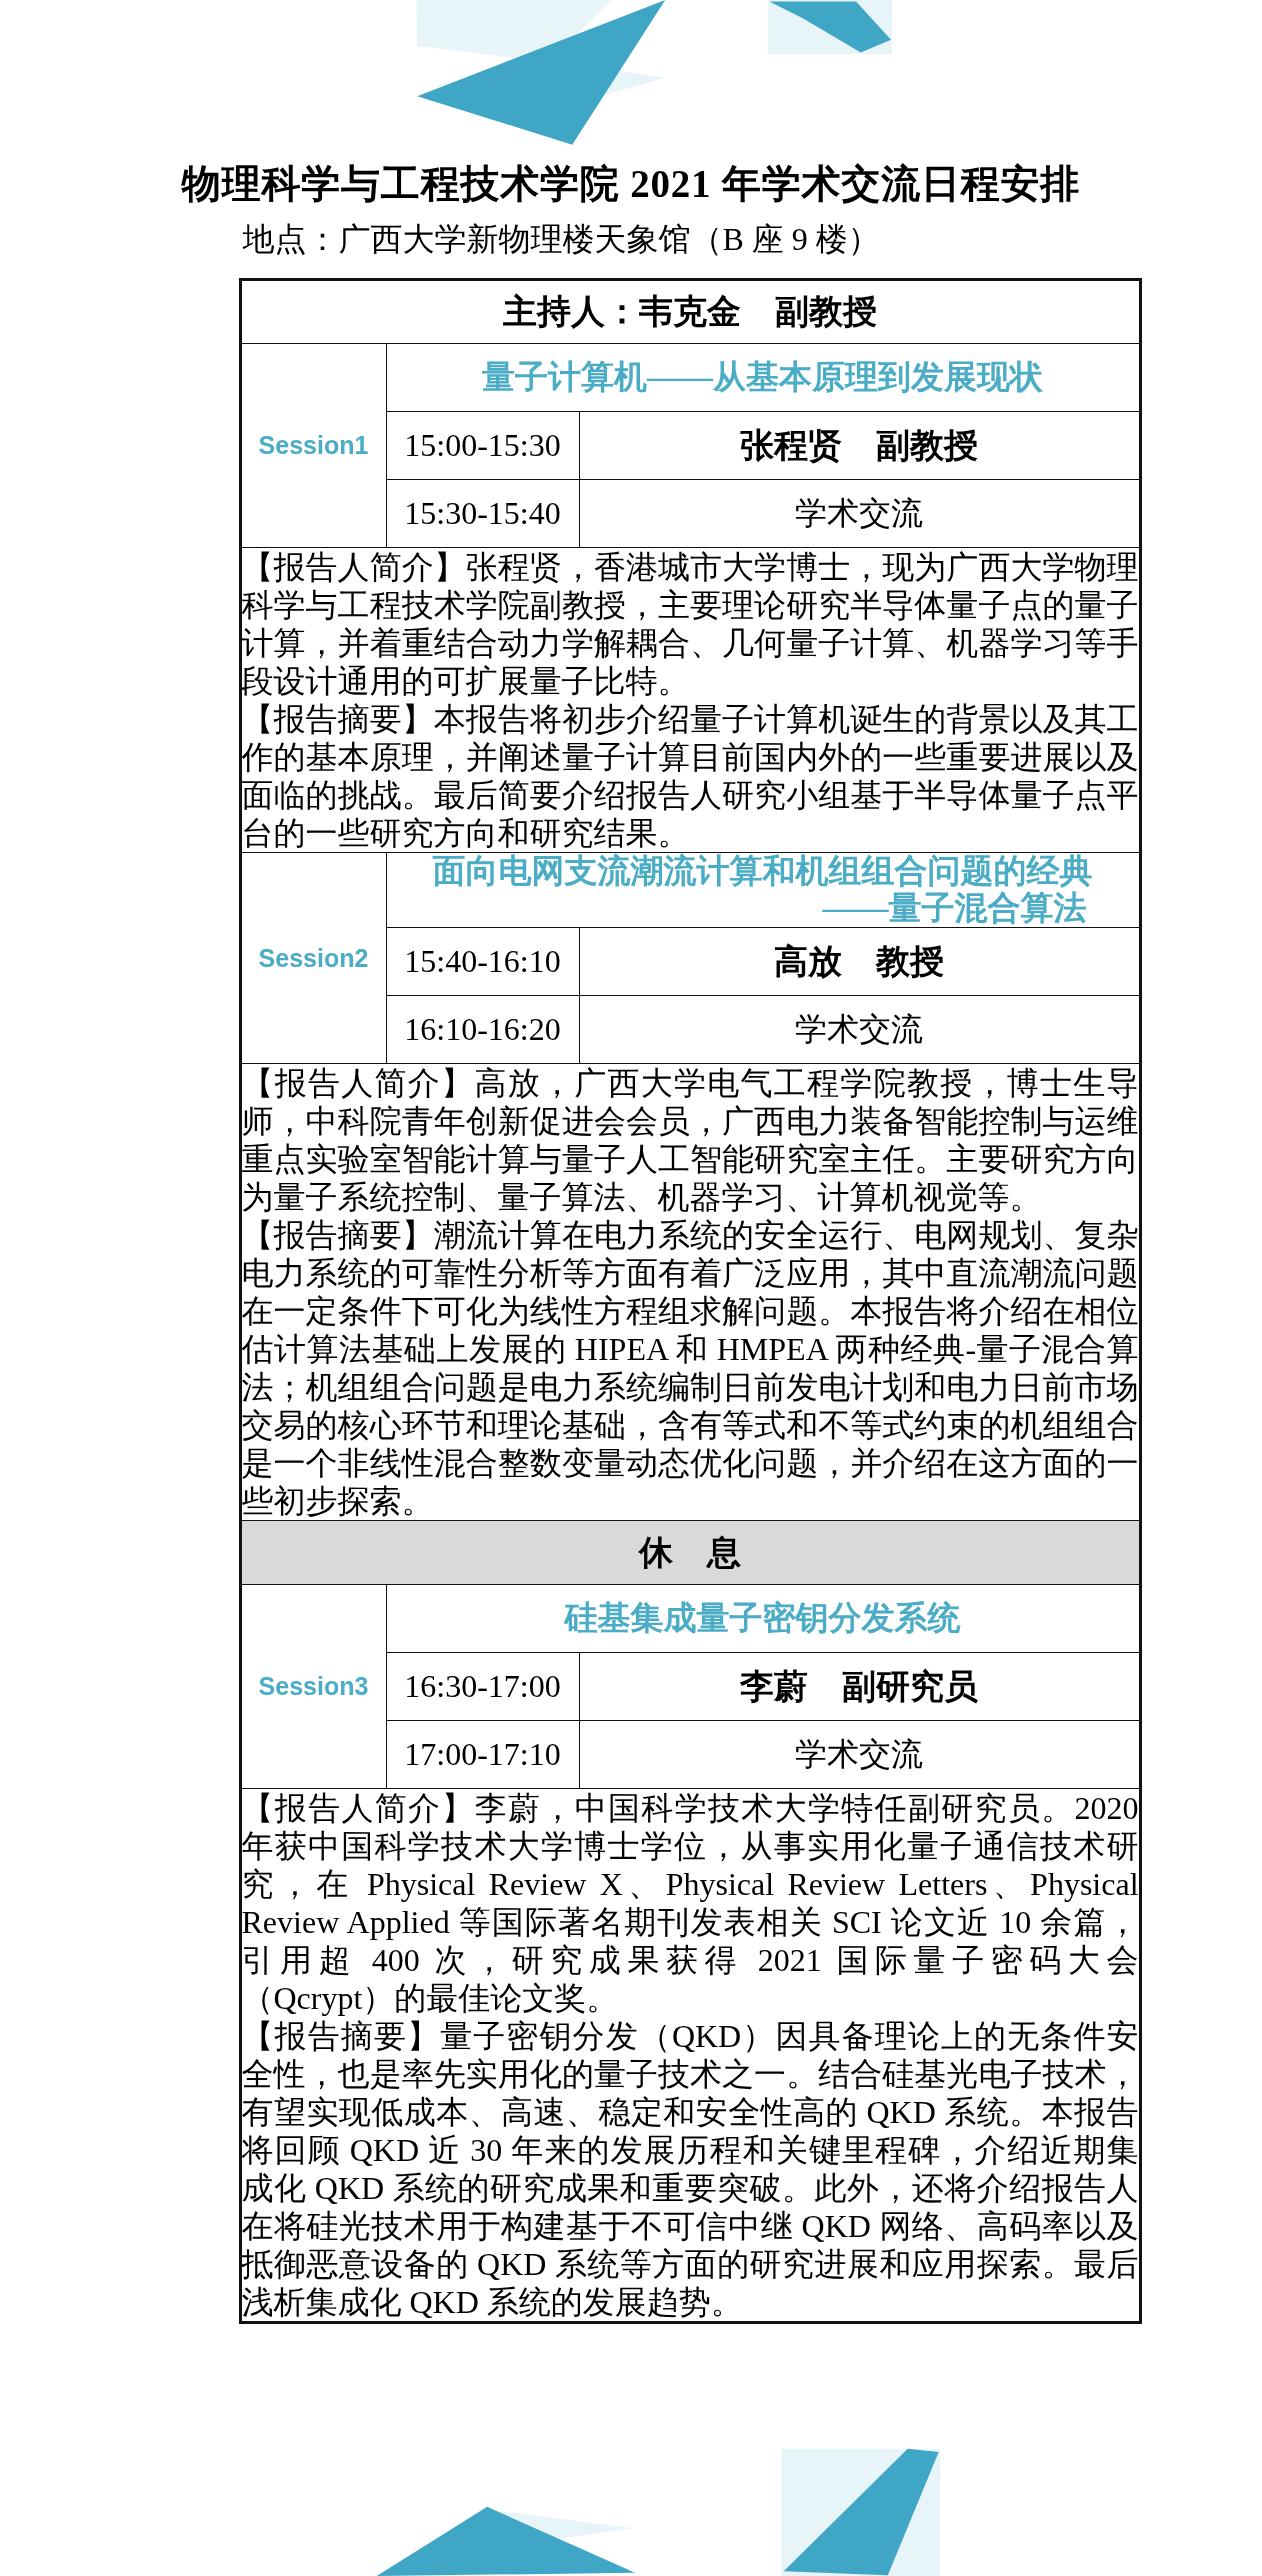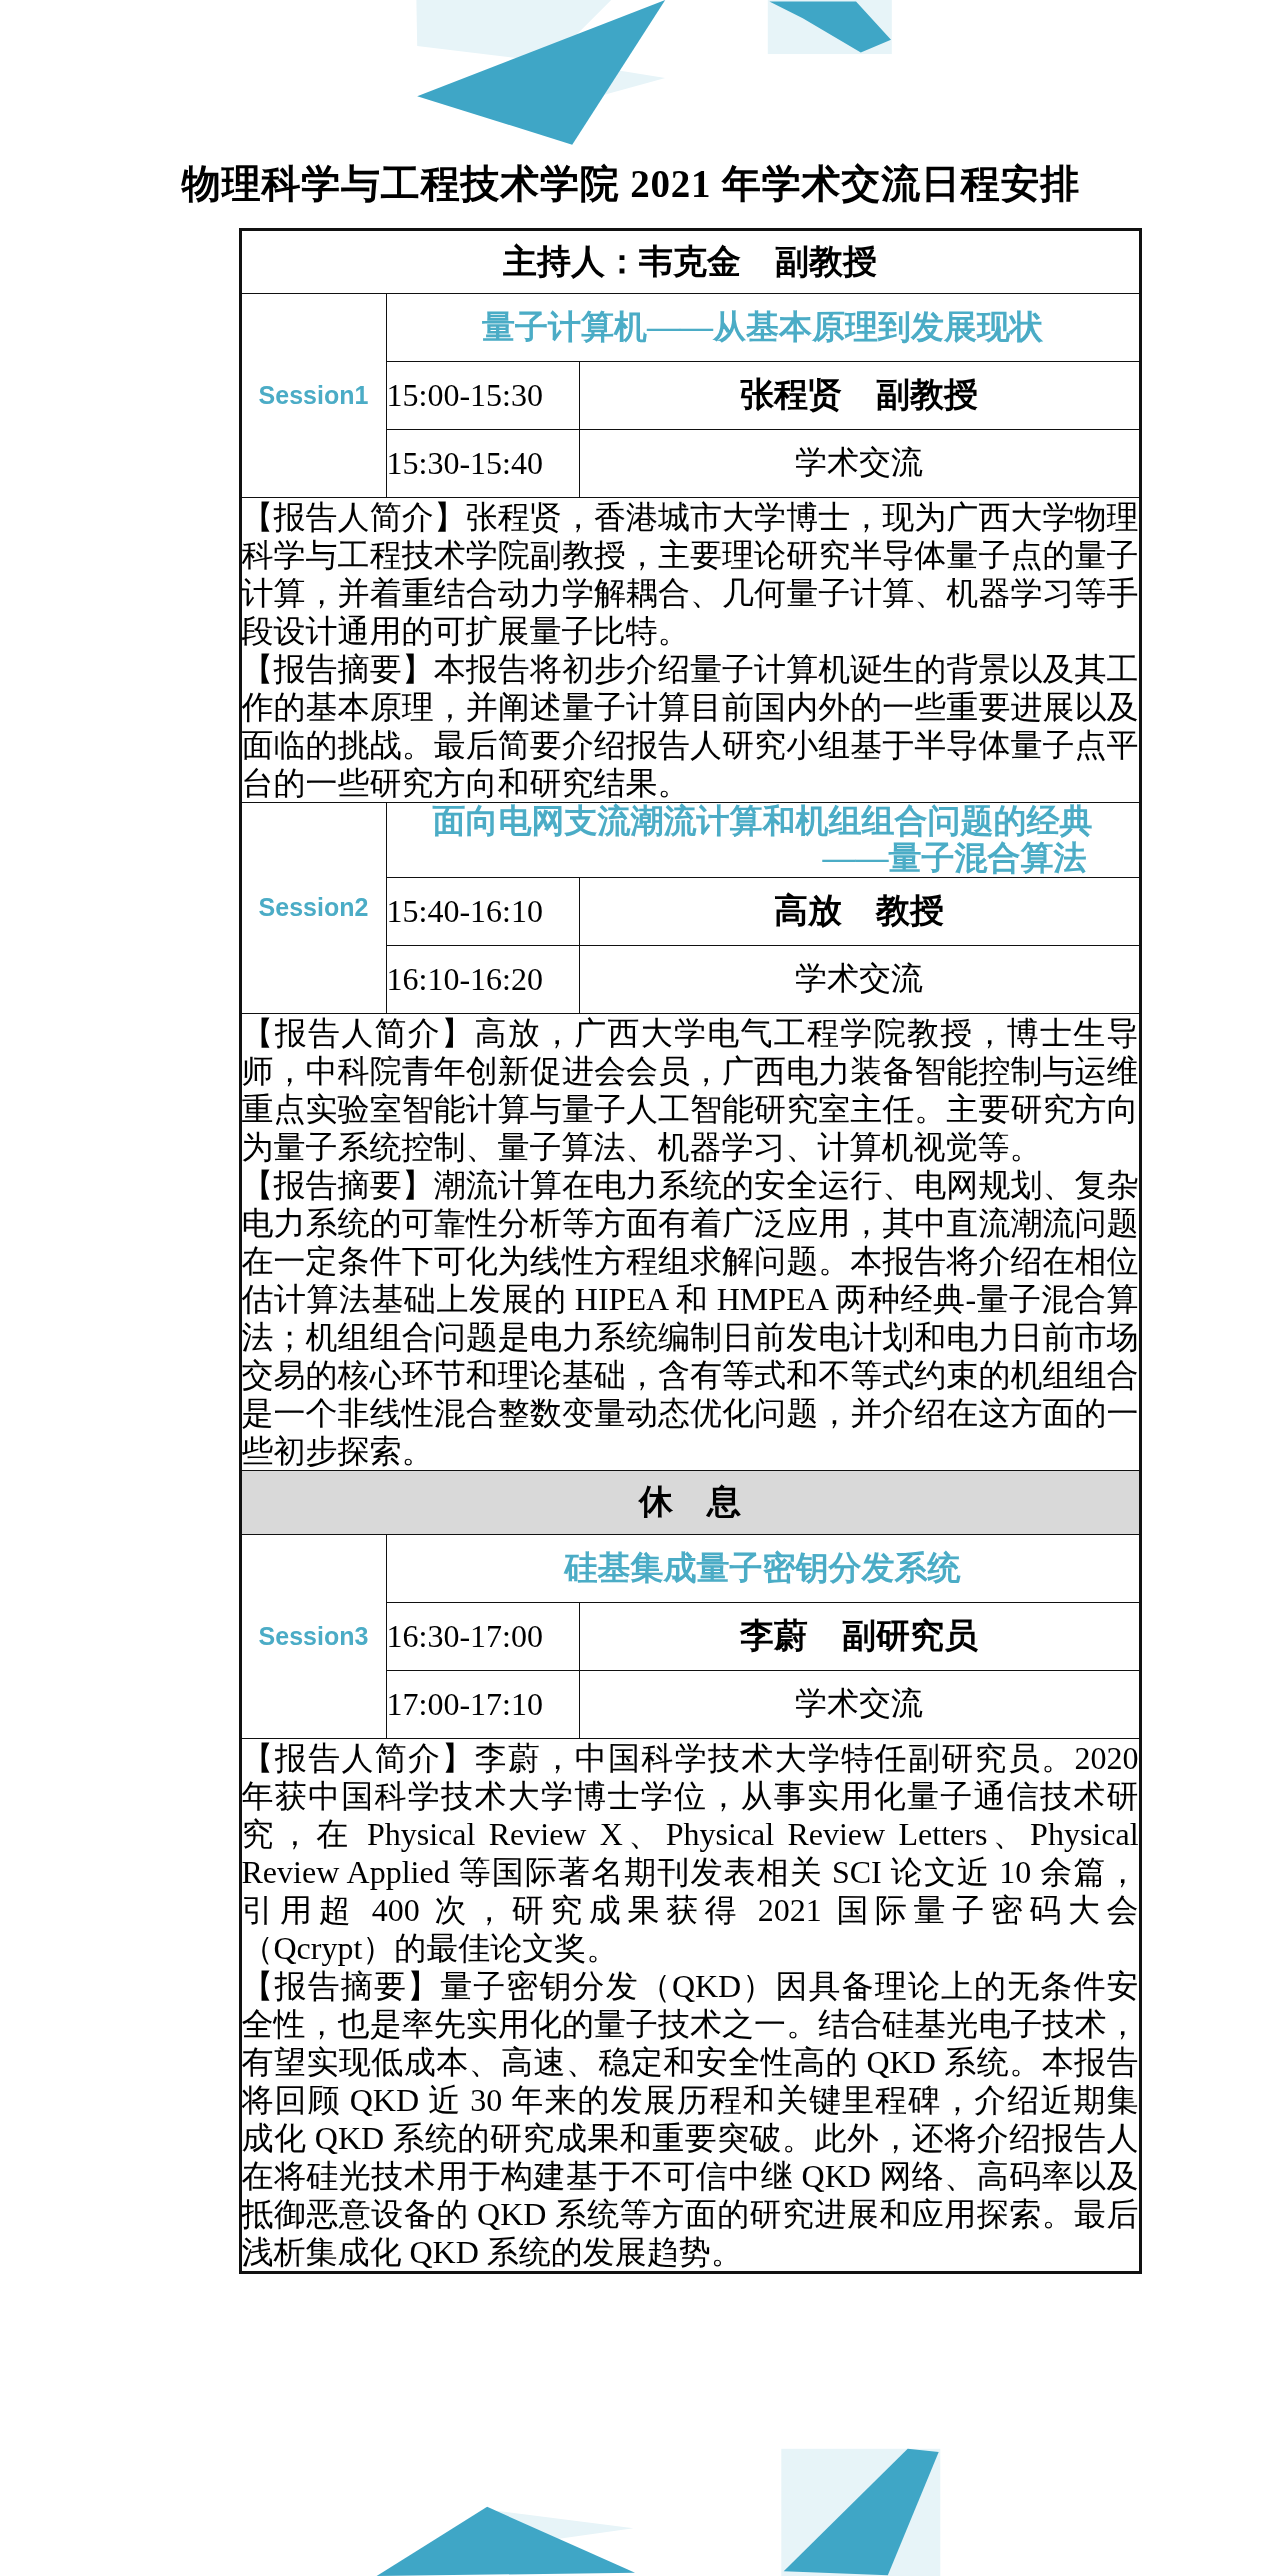--- a/index.html
+++ b/index.html
@@ -86,21 +86,21 @@
     font-weight:bold;
     color:var(--teal_text);
     line-height:37px;
   }
   td.sess-title .t-line2{
     text-align:right;
     padding-right:52px;
   }
   td.time{
     height:68px;
-    text-align:left;
+    text-align:center;
     vertical-align:middle;
     font-size:32px;
   }
   td.speaker{
     text-align:center;
     vertical-align:middle;
     font-size:34px;
     font-weight:bold;
   }
   td.exchange{
@@ -131,20 +131,21 @@
 
   <svg class="deco top" viewBox="0 0 1587 200" xmlns="http://www.w3.org/2000/svg">
     <polygon class="shape-pale" points="455,0 700,0 622,78 456,58"></polygon>
     <polygon class="shape-pale" points="692,86 768,98 688,120"></polygon>
     <polygon class="shape-teal" points="768,0 456,121 651,182"></polygon>
     <rect class="shape-pale" x="897" y="0" width="156" height="68"></rect>
     <polygon class="shape-teal" points="899,2 1008,2 1052,50 1014,66 941,23"></polygon>
   </svg>
 
   <h1 class="title">物理科学与工程技术学院 2021 年学术交流日程安排</h1>
+  <p class="meta second">地点：广西大学新物理楼天象馆（B 座 9 楼）</p>
 
   <table class="sched">
     <colgroup>
       <col style="width:146px">
       <col style="width:193px">
       <col style="width:561px">
     </colgroup>
 
     <tbody>
         <tr>

